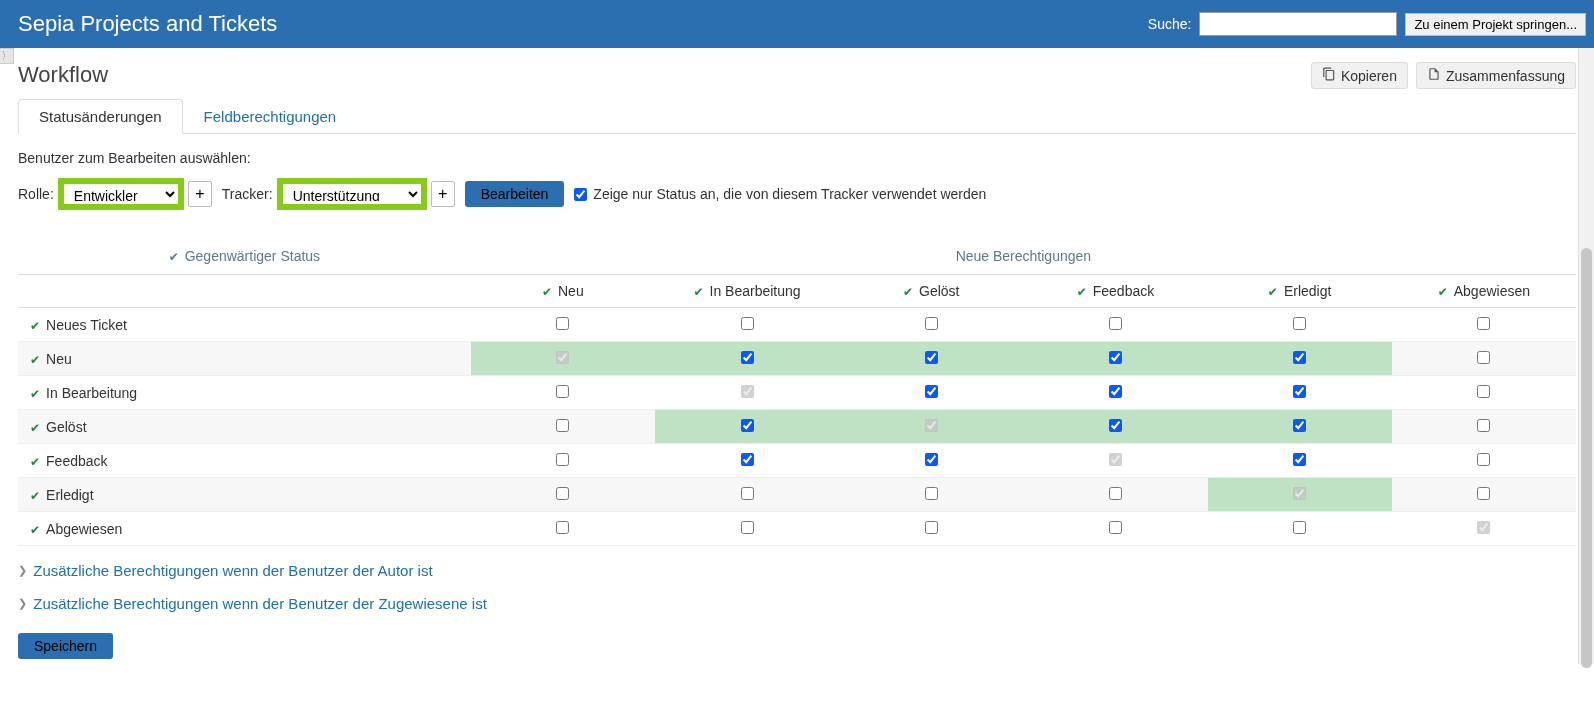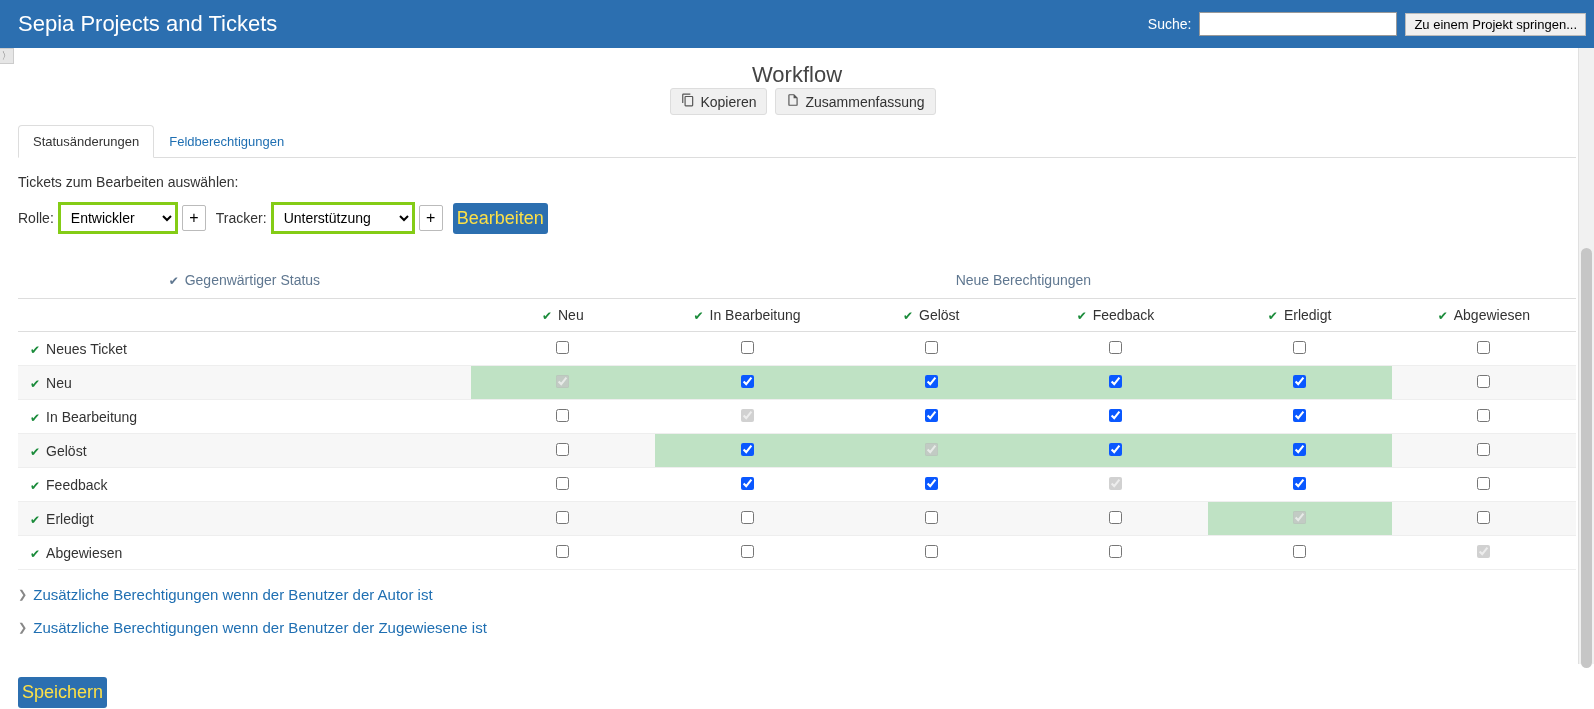--- a/index.html
+++ b/index.html
@@ -41,58 +41,58 @@
     cursor: pointer;
   }
   .collapse-handle {
     position: absolute; left: 0; top: 48px;
     background: #e6e6e6; border: 1px solid #ccc; border-left: none;
     width: 14px; height: 16px; font-size: 10px; line-height: 14px; text-align: center;
     color: #666; cursor: pointer; z-index:3;
   }
   .content { padding: 14px 18px 30px 18px; }
   .titlebar {
-    display: flex; align-items: center; justify-content: space-between; margin-bottom: 10px; flex-direction: column;
+    display: flex; align-items: flex-start; justify-content: space-between; margin-bottom: 10px;
   }
   h2.page-title { font-size: 22px; font-weight: 500; color: #444; }
   .action-buttons { display: flex; gap: 8px; padding-left: 12px; }
   .action-btn {
     background: #f0f0f0; border: 1px solid #ddd; border-radius: 3px;
     padding: 4px 10px; font-size: 14px; color: #333; cursor: pointer;
     display: flex; align-items: center; gap: 5px;
   }
   .tabs {
     border-bottom: 1px solid #ddd; display: flex; margin-bottom: 16px;
   }
   .tab {
-    padding: 8px 14px; font-size: 13px; cursor: pointer;
+    padding: 8px 20px; font-size: 15px; cursor: pointer;
     border: 1px solid transparent; border-bottom: none; margin-bottom: -1px;
   }
   .tab.active {
     border-color: #ddd; border-bottom: 1px solid #fff; background: #fff;
     border-radius: 4px 4px 0 0; color: #333;
   }
   .tab.inactive { color: #1f6fb2; }
   .pick-line { margin-bottom: 12px; color: #333; }
   .selector-row {
     display: flex; align-items: center; gap: 10px; flex-wrap: wrap; margin-bottom: 32px;
   }
   .selector-row label { color: #333; }
   .sel-group { display:flex; align-items:center; gap:4px; }
   select.small {
-    border: 3px solid #84cc16; padding: 3px 24px 3px 6px; font-size: 14px; height: 32px;
+    border: 6px solid #84cc16; padding: 3px 24px 3px 6px; font-size: 14px; height: 32px;
     background:#fff;
   }
   .plus-btn {
     border: 1px solid #bbb; background:#fff; width:24px; height:26px; font-size:16px;
     line-height:22px; text-align:center; cursor:pointer; border-radius:2px;
   }
   .primary-btn {
-    background: #2c6fb0; color:#fde047; border:none; border-radius:3px;
-    padding:5px 4px; font-size:18px; cursor:pointer;
+    background: #2c6fb0; color:#000000; border:none; border-radius:3px;
+    padding:5px 16px; font-size:14px; cursor:pointer;
   }
   .only-used { display:flex; align-items:center; gap:6px; }
   .only-used input { accent-color:#0a58ff; }
 
   .grid-wrap { position: relative; }
   table.workflow {
     width: 100%; border-collapse: collapse; table-layout: fixed;
   }
   table.workflow th, table.workflow td {
     font-weight: normal; font-size: 14px;
@@ -118,21 +118,21 @@
   .chk-dis { accent-color:#9e9e9e; }
   .check-icon { color:#1a8b3a; font-size:12px; margin-right:6px; display:inline-block; }
   .check-icon.grey { color:#5f7790; }
 
   .expandable {
     margin-top: 16px; color:#1f6fb2; font-size:15px; cursor:pointer;
     display:flex; align-items:center; gap:6px;
   }
   .expandable .chev { color:#888; font-size:11px; }
 
-  .save-row { margin-top: 41px; }
+  .save-row { margin-top: 21px; }
   .scroll-affordance {
     position: fixed; right:0; top:48px; bottom:45px; width:16px;
     background:#f1f1f1; border-left:1px solid #e0e0e0;
   }
   .scroll-thumb {
     position:absolute; left:2px; right:2px; top:200px; height:420px;
     background:#c6c6c6; border-radius:6px;
   }
   .icon-svg { width:14px; height:14px; fill:#555; }
 </style>
@@ -172,38 +172,42 @@
         <span>Zusammenfassung</span>
       </button>
     </div>
   </div>
 
   <div class="tabs">
     <div class="tab active">Statusänderungen</div>
     <div class="tab inactive">Feldberechtigungen</div>
   </div>
 
-  <div class="pick-line">Tickets zum Bearbeiten auswählen:</div>
+  <div class="pick-line">Benutzer zum Bearbeiten auswählen:</div>
 
   <div class="selector-row">
     <div class="sel-group">
       <label>Rolle:</label>
       <select class="small">
         <option>Entwickler</option>
       </select>
       <button class="plus-btn">+</button>
     </div>
     <div class="sel-group">
       <label>Tracker:</label>
       <select class="small">
         <option>Unterstützung</option>
       </select>
       <button class="plus-btn">+</button>
     </div>
     <button class="primary-btn">Bearbeiten</button>
+    <label class="only-used">
+      <input type="checkbox" checked="" style="">
+      <span>Zeige nur Status an, die von diesem Tracker verwendet werden</span>
+    </label>
   </div>
 
   <div class="grid-wrap">
     <table class="workflow">
       <colgroup>
         <col style="width:29%">
         <col style="width:11.8%">
           <col style="width:11.8%">
           <col style="width:11.8%">
         <col style="width:11.8%">

